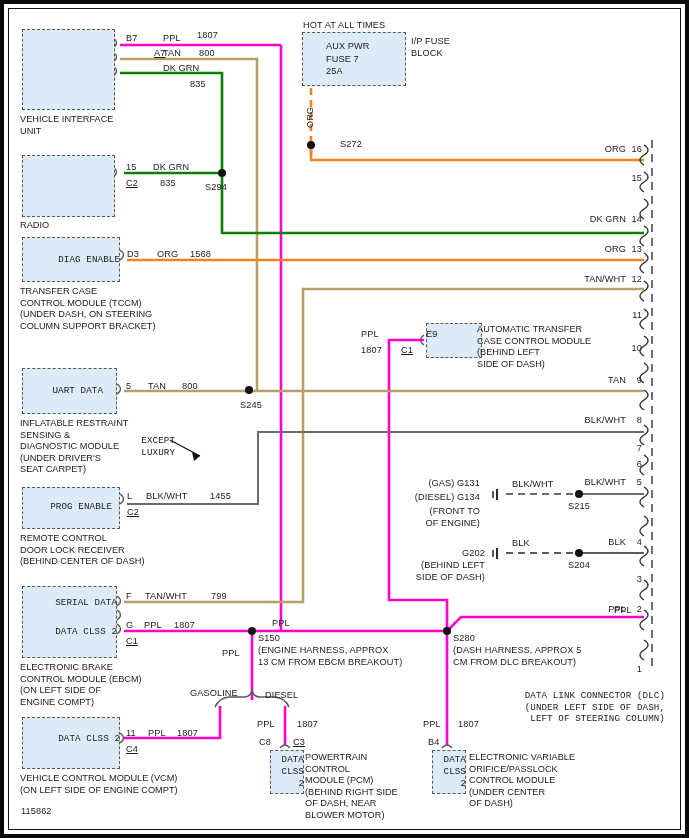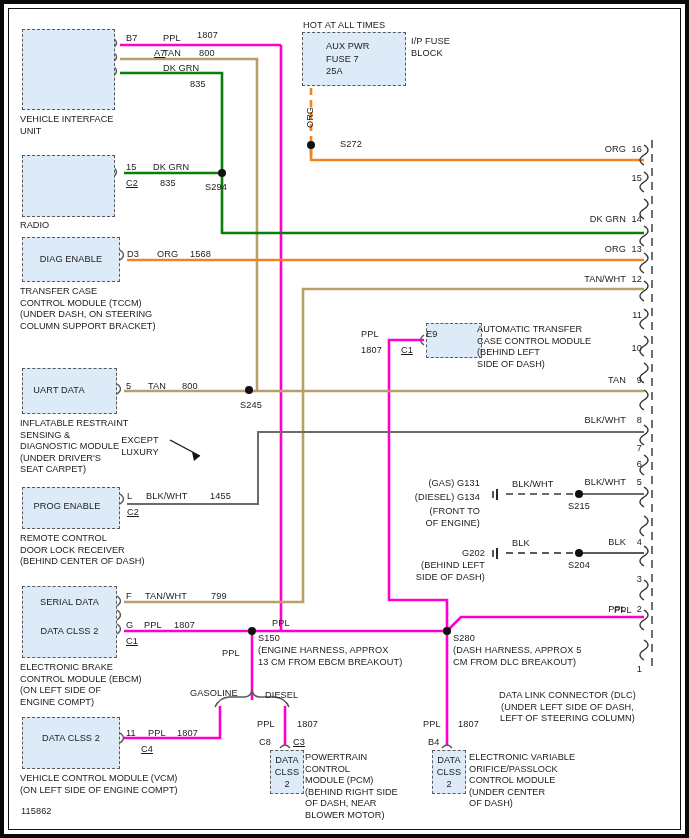--- a/index.html
+++ b/index.html
@@ -13,21 +13,21 @@
   }
   #inner-frame{
     position:absolute;left:8px;top:8px;width:673px;height:822px;
     border:1px solid #111;box-sizing:border-box;background:#fff;
   }
   .canvas{position:absolute;left:0;top:0;width:689px;height:838px;}
   .lbl{
     position:absolute;font-size:9.2px;color:#1a1a1a;white-space:pre;
     line-height:11.5px;letter-spacing:0.1px;
   }
-  .lbl.c{text-align:center;}
+  .lbl.c{text-align:right;font-family:Liberation Mono, monospace;}
   .lbl.r{text-align:right;}
   .modbox{
     position:absolute;background:#ddeaf7;border:1.6px dashed #595959;
     box-sizing:border-box;
   }
   .modlabel{
     position:absolute;font-size:9.2px;color:#1a1a1a;white-space:pre;
     line-height:11.5px;
   }
   .dot{
@@ -259,21 +259,21 @@
   <div class="lbl" style="left:211px;top:591px;">799</div>
 
   <div class="lbl" style="left:126px;top:620px;">G</div>
   <div class="lbl" style="left:144px;top:620px;">PPL</div>
   <div class="lbl" style="left:174px;top:620px;">1807</div>
   <div class="lbl under" style="left:126px;top:636px;">C1</div>
 
   <div class="lbl" style="left:126px;top:728px;">11</div>
   <div class="lbl" style="left:148px;top:728px;">PPL</div>
   <div class="lbl" style="left:177px;top:728px;">1807</div>
-  <div class="lbl under" style="left:141px;top:744px;text-align:center;">C4</div>
+  <div class="lbl under" style="left:126px;top:744px;text-align:center;">C4</div>
 
   <div class="lbl" style="left:361px;top:329px;">PPL</div>
   <div class="lbl" style="left:401px;top:329px;padding-left:25px;">E9</div>
   <div class="lbl" style="left:361px;top:345px;">1807</div>
   <div class="lbl under" style="left:401px;top:345px;">C1</div>
 
   <div class="lbl" style="left:257px;top:719px;">PPL</div>
   <div class="lbl" style="left:297px;top:719px;">1807</div>
   <div class="lbl" style="left:259px;top:737px;">C8</div>
   <div class="lbl under" style="left:293px;top:737px;">C3</div>

